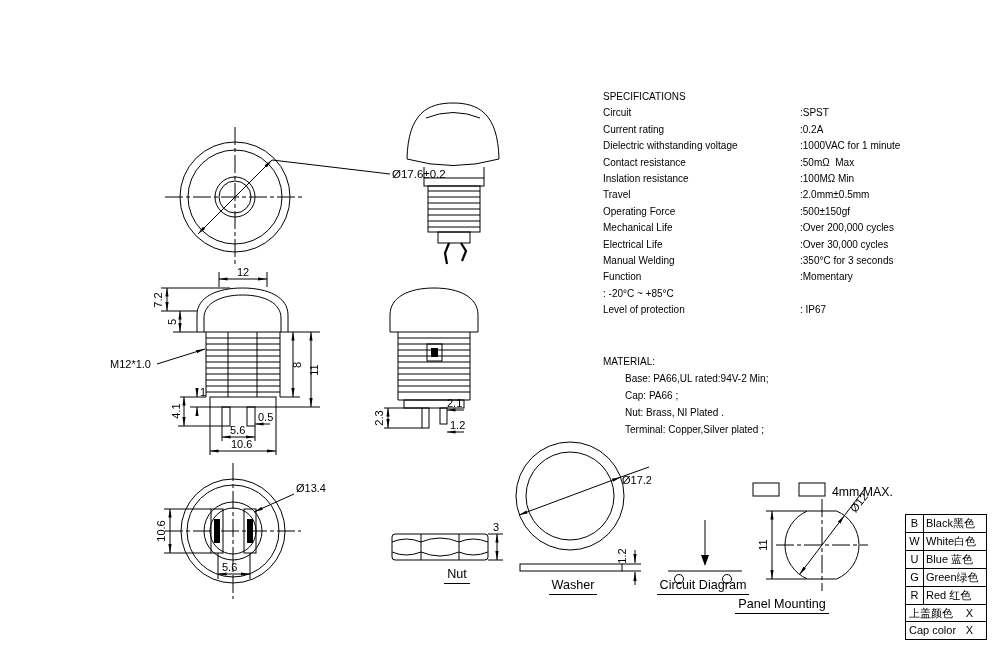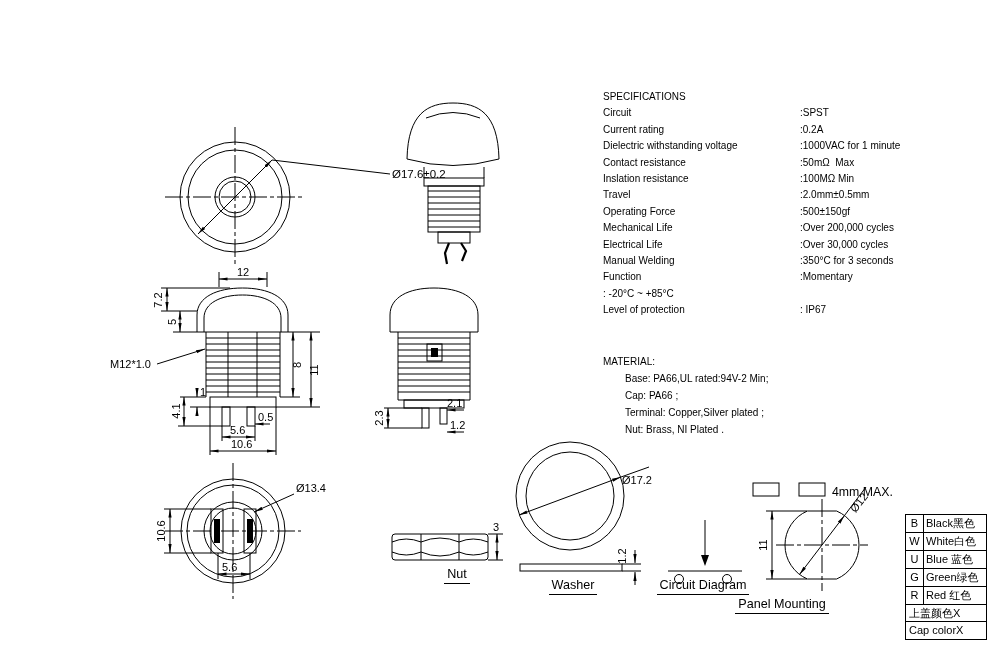--- a/index.html
+++ b/index.html
@@ -30,21 +30,21 @@
   .caption span{display:inline-block;border-bottom:1px solid #000;padding:0 3px 2px}
   .cap-nut{left:420px;top:567px;width:74px}
   .cap-washer{left:533px;top:578px;width:80px}
   .cap-circuit{left:647px;top:578px;width:112px}
   .cap-panel{left:722px;top:597px;width:120px}
 
   .ctable{position:absolute;left:905px;top:514px;width:82px;border:1px solid #000;font-size:11px}
   .crow{display:flex;border-bottom:1px solid #000;height:18px;line-height:17px}
   .ccode{flex:0 0 18px;border-right:1px solid #000;text-align:center}
   .cname{flex:1;padding-left:2px;white-space:nowrap;overflow:hidden}
-  .cfoot{display:flex;justify-content:flex-start;height:17px;line-height:16px;
+  .cfoot{display:flex;justify-content:space-between;height:17px;line-height:16px;
          padding:0 13px 0 3px;border-bottom:1px solid #000}
   .cfoot.last{border-bottom:none}
 </style>
 </head>
 <body>
 
 <div class="sheet">
 
   <svg class="art" width="1000" height="661" viewBox="0 0 1000 661">
     <defs>
@@ -319,22 +319,22 @@
     <div class="spec-row">
         <span class="spec-label">Level of protection</span>
         <span class="spec-value">: IP67</span>
       </div>
   </div>
 
   <div class="material">
     <div class="material-title">MATERIAL:</div>
     <div class="material-line">Base: PA66,UL rated:94V-2 Min;</div>
     <div class="material-line">Cap: PA66 ;</div>
+    <div class="material-line">Nut: Brass, NI Plated .</div>
     <div class="material-line">Terminal: Copper,Silver plated ;</div>
-    <div class="material-line">Nut: Brass, NI Plated .</div>
   </div>
 
   <div class="caption cap-nut"><span>Nut</span></div>
   <div class="caption cap-washer"><span>Washer</span></div>
   <div class="caption cap-circuit"><span>Circuit Diagram</span></div>
   <div class="caption cap-panel"><span>Panel Mounting</span></div>
 
   <div class="ctable">
     <div class="crow">
         <span class="ccode">B</span>

